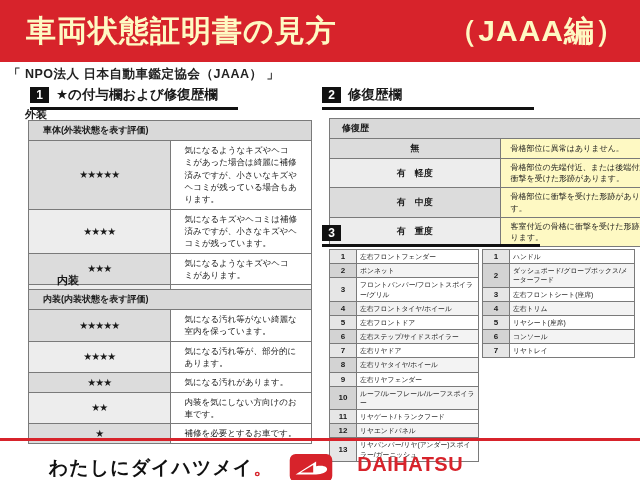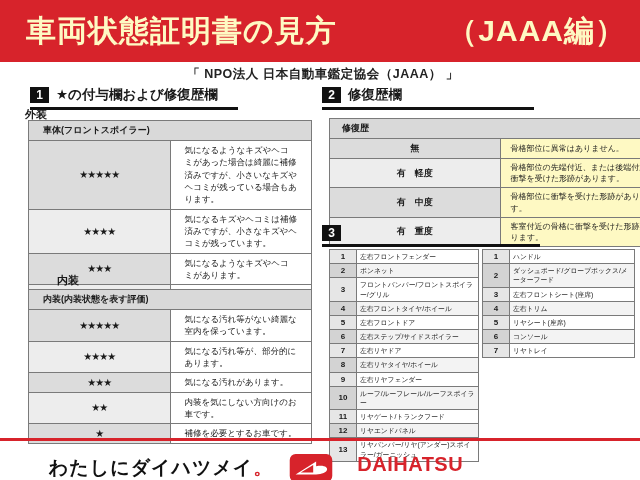--- a/index.html
+++ b/index.html
@@ -11,21 +11,21 @@
   }
   
   .banner{
     position:absolute;top:0;left:0;width:640px;height:62px;
     background:#d7232b;display:flex;align-items:center;
     justify-content:space-between;padding:0 14px 0 26px;box-sizing:border-box;
   }
   .banner .t{font-size:30px;font-weight:bold;color:#fef9c3;letter-spacing:1px;}
   .subtitle{
     position:absolute;top:66px;left:8px;width:630px;
-    font-size:12.5px;font-weight:bold;color:#222;letter-spacing:.5px;text-align:center;
+    font-size:12.5px;font-weight:bold;color:#222;letter-spacing:.5px;
   }
   
   .sec{
     position:absolute;display:flex;align-items:center;gap:7px;
     border-bottom:3px solid #111;padding-bottom:3px;box-sizing:border-box;
   }
   .sec .num{
     width:19px;height:16px;background:#111;color:#fff;
     font-size:12px;font-weight:bold;display:flex;align-items:center;justify-content:center;
     flex:0 0 auto;
@@ -97,21 +97,21 @@
 
 <div class="sec" id="sec1">
   <span class="num">1</span>
   <span class="ttl">★の付与欄および修復歴欄</span>
 </div>
 
 <div class="col-label" id="ext-label">外装</div>
 <table class="rate-table" id="ext-table">
   <tbody>
       <tr>
-        <th colspan="2">車体(フロントスポイラー)</th>
+        <th colspan="2">車体(外装状態を表す評価)</th>
       </tr>
   <tr>
     <td class="stars">★★★★★</td>
     <td class="desc">気になるようなキズやヘコミがあった場合は綺麗に補修済みですが、小さいなキズやヘコミが残っている場合もあります。</td>
   </tr>
   <tr>
     <td class="stars">★★★★</td>
     <td class="desc">気になるキズやヘコミは補修済みですが、小さなキズやヘコミが残っています。</td>
   </tr>
   <tr>

